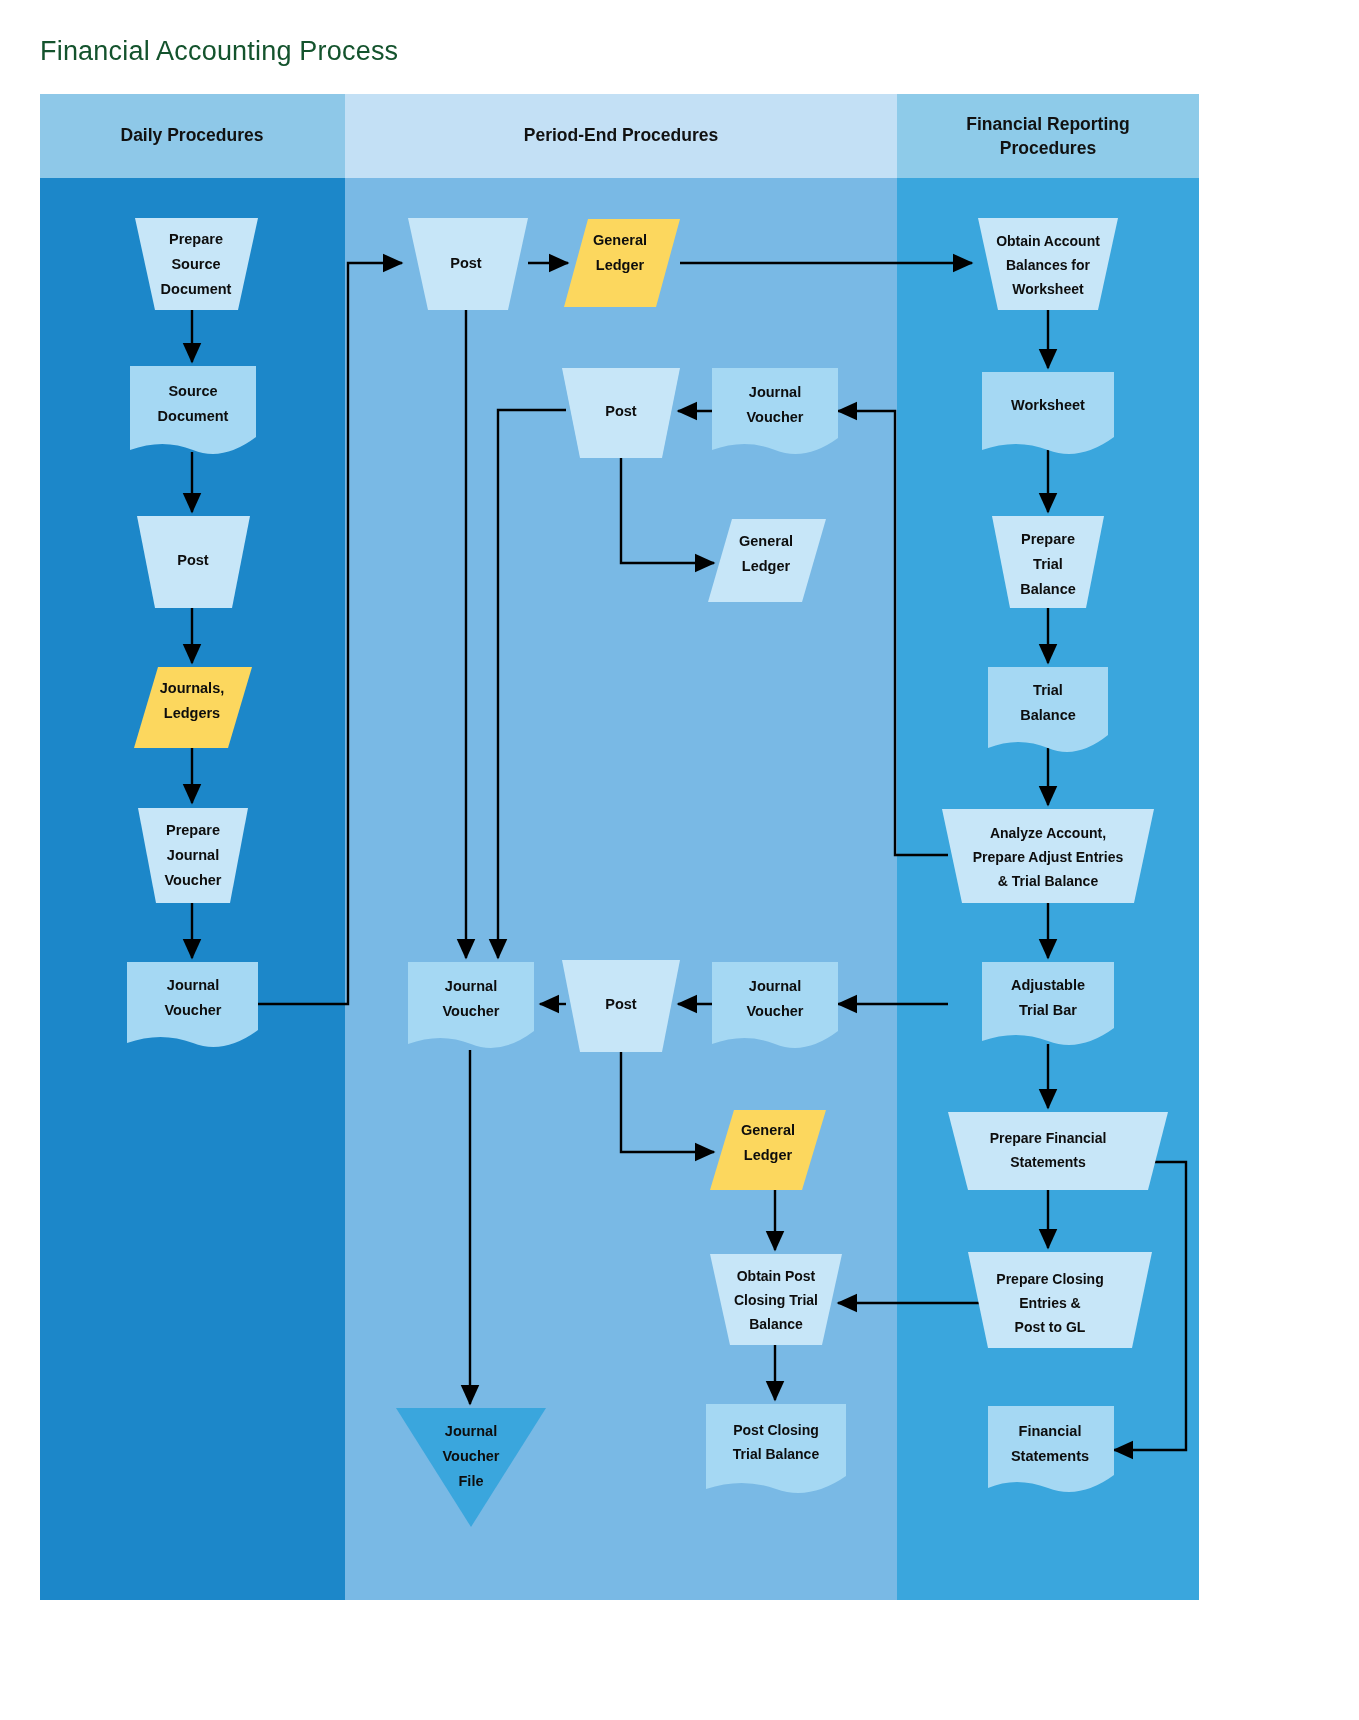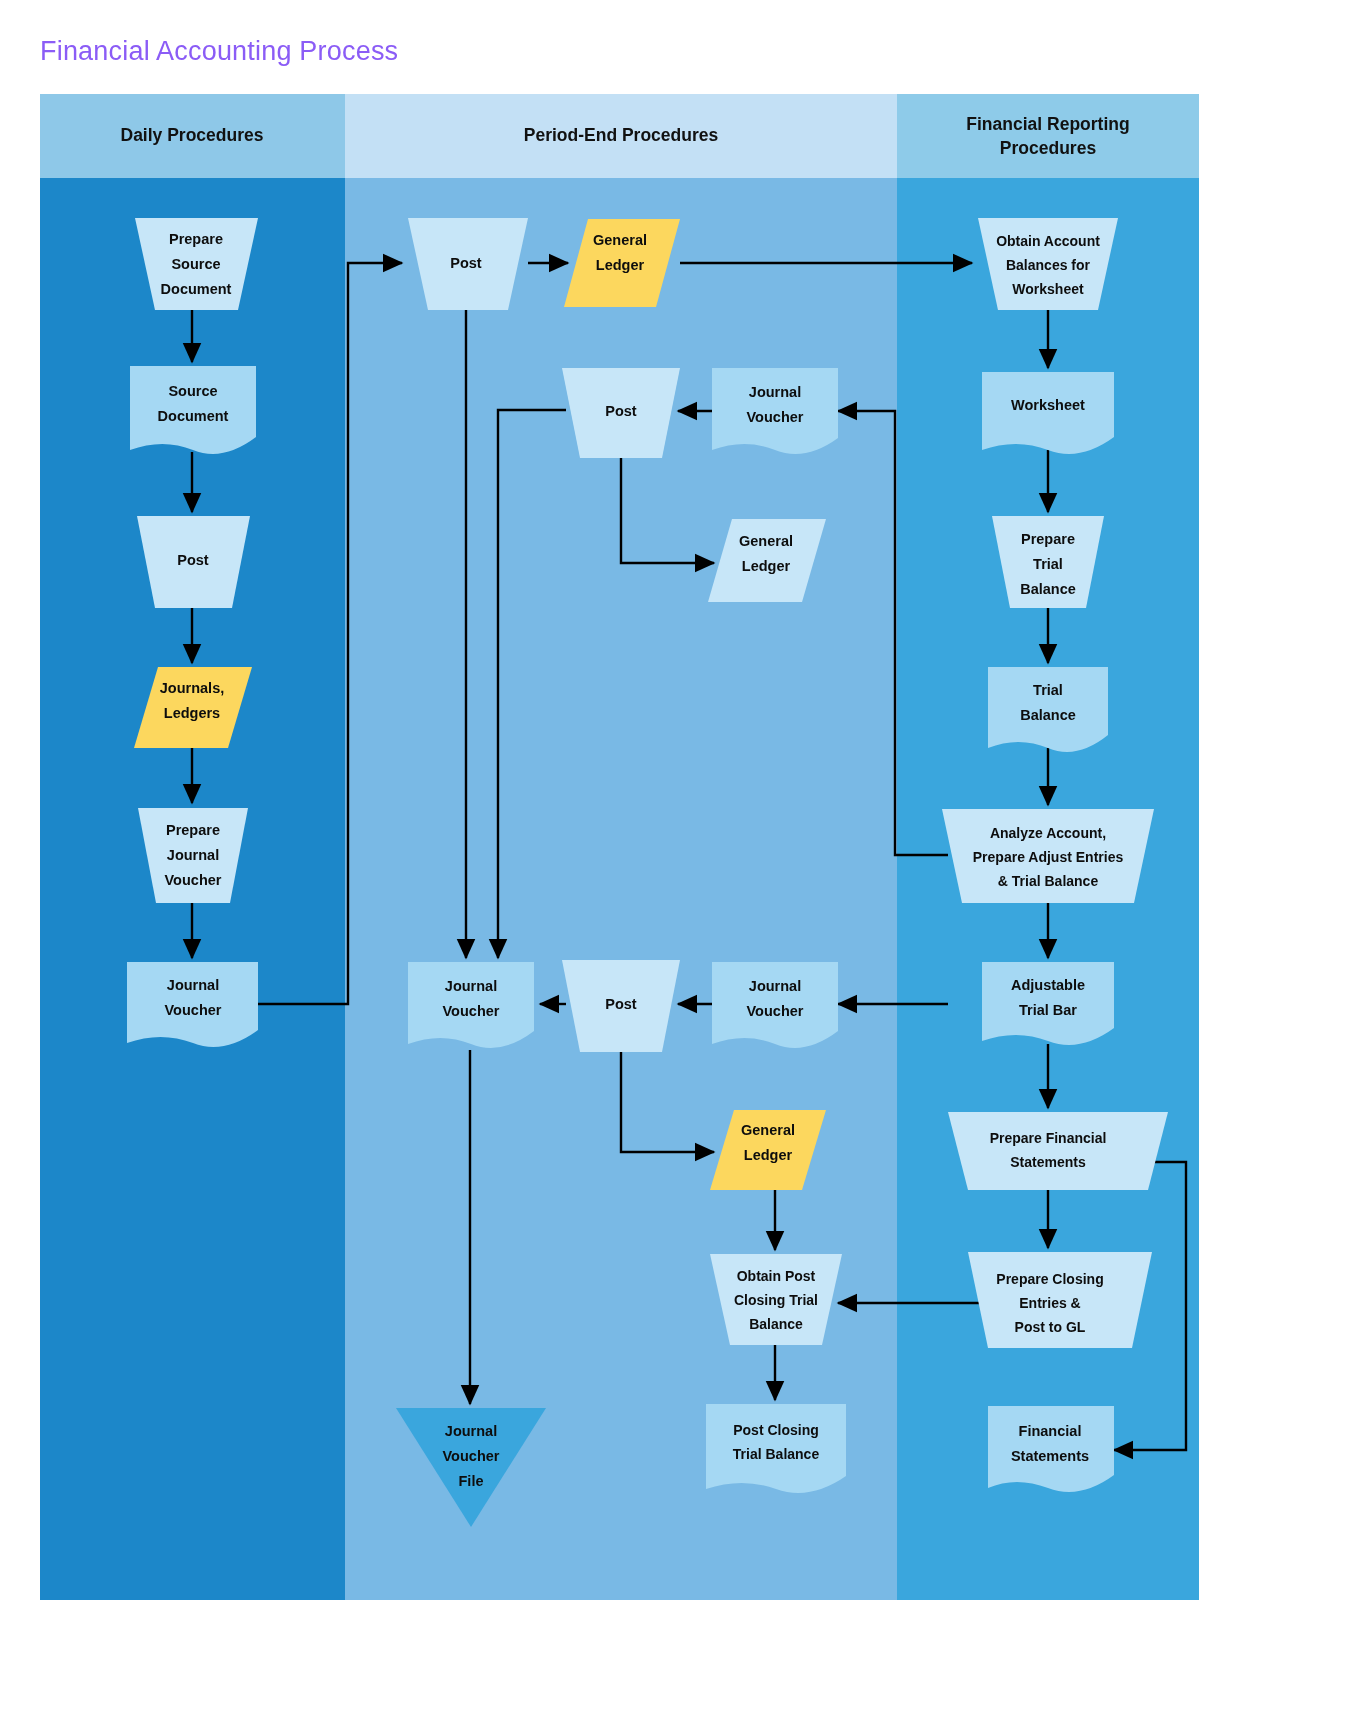--- a/index.html
+++ b/index.html
@@ -12,21 +12,21 @@
     height: 1720px;
     font-family: "Liberation Sans", sans-serif;
     overflow: hidden;
   }
   #page-title {
     position: absolute;
     left: 40px;
     top: 36px;
     font-size: 27px;
     font-weight: 400;
-    color: #8b5cf6;
+    color: #14532d;
     letter-spacing: 0.2px;
   }
   #diagram {
     position: absolute;
     left: 0;
     top: 0;
   }
   .lane-title {
     font-family: "Liberation Sans", sans-serif;
     font-size: 17.5px;

